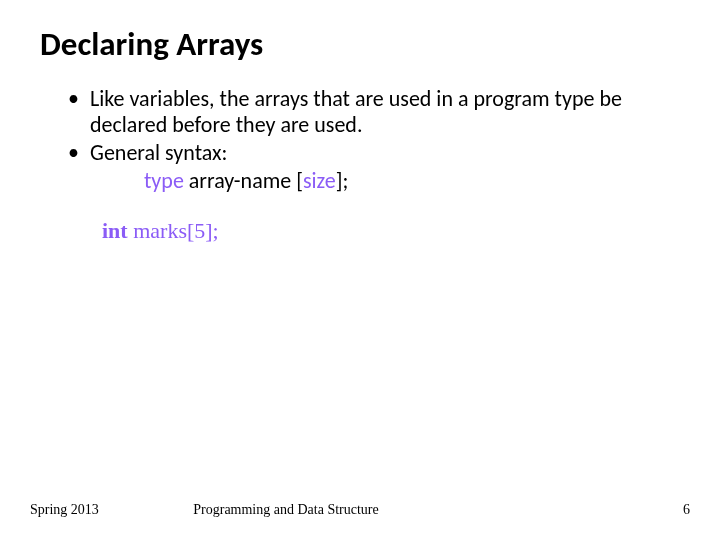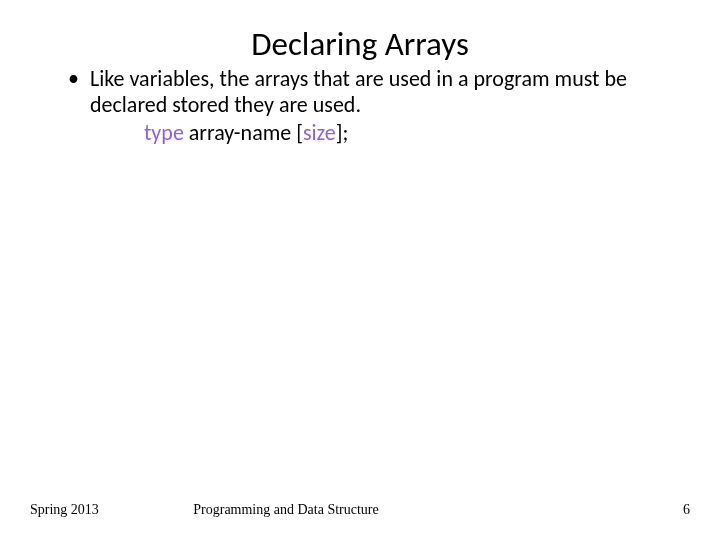--- a/index.html
+++ b/index.html
@@ -1,18 +1,18 @@
 <!DOCTYPE html>
 <html><head>
 <meta charset="utf-8">
 <style>
   * { margin: 0; padding: 0; box-sizing: border-box; }
   html, body { width: 720px; height: 540px; background: #fff; font-family: Calibri, "Segoe UI", Arial, sans-serif; color: #000; }
   .slide { width: 720px; height: 540px; position: relative; padding: 18px 40px 0 40px; }
-  .title { font-size: 33px; text-align: center; margin-top: 6px; margin-bottom: 2px; font-weight: 400; }
+  .title { font-size: 33px; margin-top: 6px; margin-bottom: 22px; font-weight: 700; }
   .body { font-size: 22px; line-height: 1.18; }
   .b1 { padding-left: 50px; position: relative; margin-bottom: 2px; }
   .b1::before { content: "•"; position: absolute; left: 28px; top: 0; }
   .b2 { padding-left: 104px; position: relative; margin-bottom: 2px; }
   .b2.dash::before { content: "–"; position: absolute; left: 82px; top: 0; }
   .syntax { padding-left: 104px; margin-bottom: 2px; }
   .red { color: #8b5cf6; }
   .serif { font-family: "Times New Roman", Times, serif; }
   .gap { height: 14px; }
   .example { position: relative; padding-left: 100px; font-size: 22px; line-height: 1.2; margin-top: 8px; }
@@ -25,32 +25,34 @@
 </style>
 </head>
 <body>
 
 <div class="slide">
 
   <div class="title">Declaring Arrays</div>
 
   <div class="body">
 
-    <div class="b1">Like variables, the arrays that are used in a program must be declared stored they are used.</div>
+    <div class="b1">Like variables, the arrays that are used in a program type be declared before they are used.</div>
 
+    <div class="b1">General syntax:</div>
 
     <div class="syntax">
       <span class="red">type</span><span>   array-name [</span><span class="red">size</span><span>];</span>
     </div>
 
 
 
     <div class="gap"></div>
 
     <div class="example">
+      <span class="ex-over serif red"><span class="ex-kw">int</span><span>   marks[5];</span></span>
     </div>
 
   </div>
 
   <div class="footer">
     <div class="footer-left">Spring 2013</div>
     <div class="footer-center">Programming and Data Structure</div>
     <div class="footer-right">6</div>
   </div>
 

